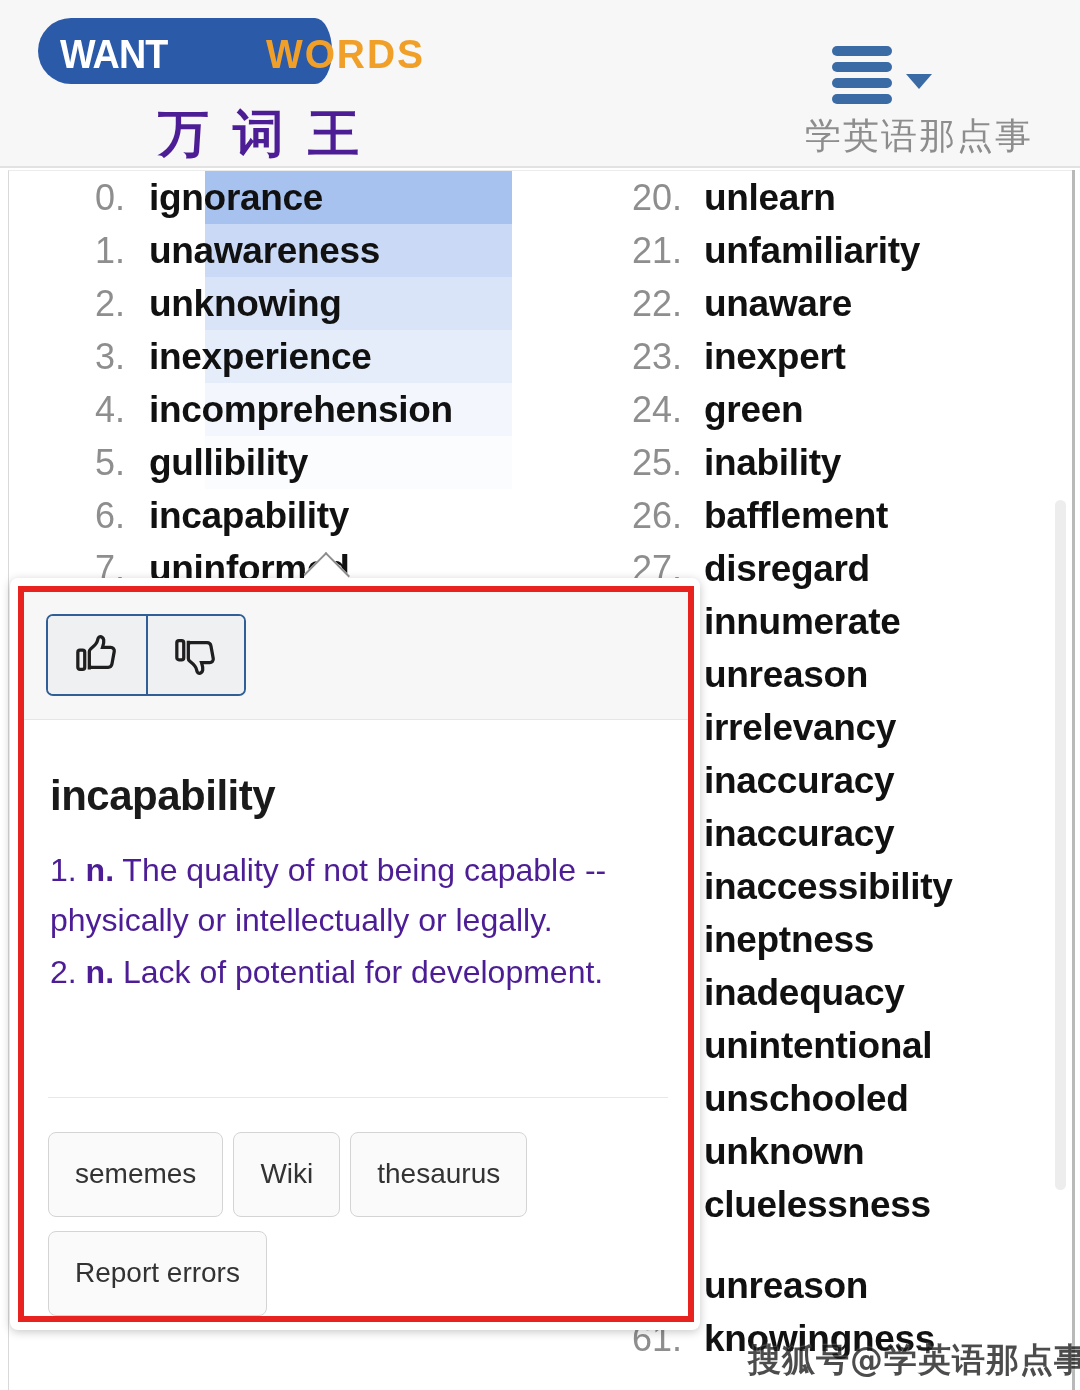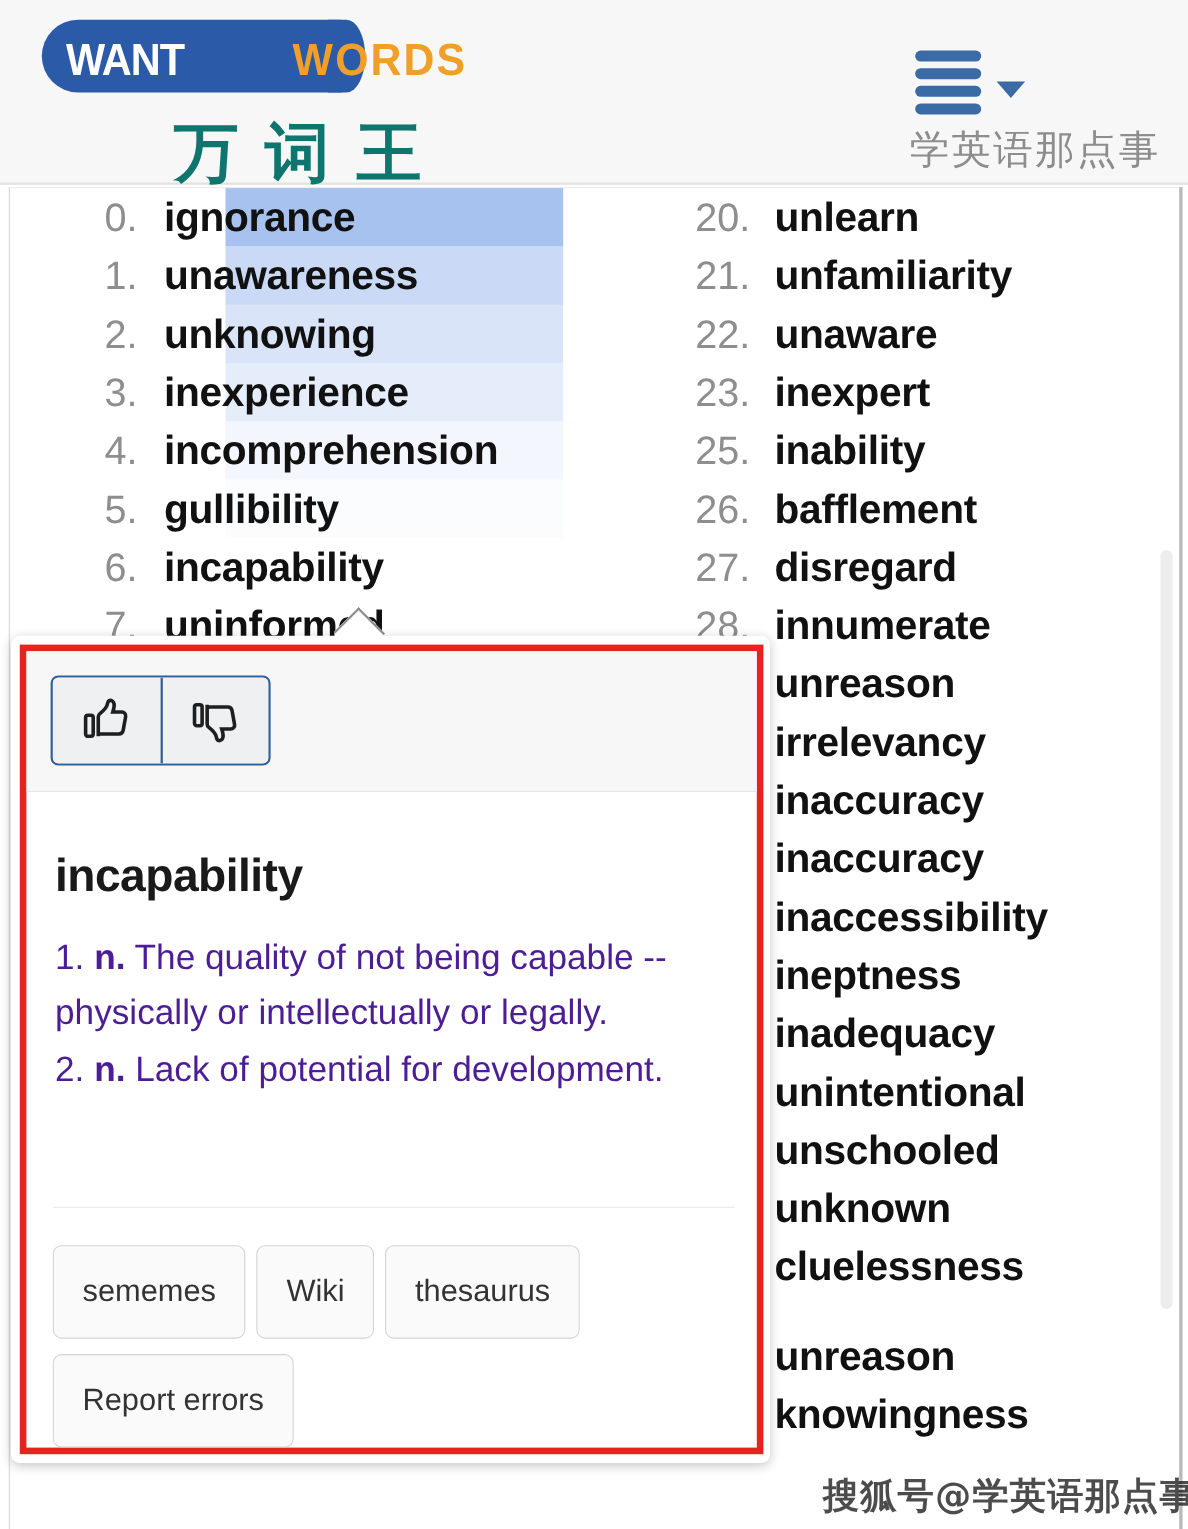--- a/index.html
+++ b/index.html
@@ -34,34 +34,34 @@
     letter-spacing:-1px; font-family:"Liberation Sans", sans-serif;
     font-stretch:condensed; transform:scaleX(0.92); transform-origin:left center;
   }
   .logo-words{
     position:absolute; left:228px; top:19px;
     font-size:41px; font-weight:bold; color:#f0a029;
     letter-spacing:2px; transform:scaleX(0.95); transform-origin:left center;
   }
   .logo-cn{
     position:absolute; left:120px; top:88px;
-    font-size:59px; font-weight:bold; color:#0f766e;
+    font-size:51px; font-weight:bold; color:#4c1d95;
     letter-spacing:24px;
     font-family:"DejaVu Sans", sans-serif;
   }
 
   .menu-btn{ position:absolute; left:832px; top:46px; width:66px; height:60px; }
   .menu-bar{ width:60px; height:10px; background:#3a6ba5; border-radius:5px; margin-bottom:6px; }
   .menu-caret{
     position:absolute; left:74px; top:28px;
     width:0;height:0;border-left:13px solid transparent;border-right:13px solid transparent;
     border-top:15px solid #3a6ba5;
   }
   .brand-cn{
-    position:absolute; left:805px; top:112px; width:250px; text-align:right;
+    position:absolute; left:805px; top:112px; width:250px; text-align:left;
     font-size:36px; color:#8d8d8d; letter-spacing:2px;
     font-family:"DejaVu Sans", sans-serif;
   }
 
   
   .results{
     position:absolute; left:8px; top:170px; width:1064px; height:1220px;
     background:#ffffff;
     border-left:1px solid #d9d9d9; border-top:1px solid #ececec;
     overflow:hidden;
@@ -207,20 +207,21 @@
         <div class="row"><span class="idx">6.</span><span class="word">incapability</span></div>
         <div class="row"><span class="idx">7.</span><span class="word">uninformed</span></div>
         <div class="row" style="height: 390px;"></div>
         <div class="row"><span class="idx">41.</span><span class="word">mislead</span></div>
       </div>
     <div class="col col-right" id="col-right">
         <div class="row"><span class="idx">20.</span><span class="word">unlearn</span></div>
         <div class="row"><span class="idx">21.</span><span class="word">unfamiliarity</span></div>
         <div class="row"><span class="idx">22.</span><span class="word">unaware</span></div>
         <div class="row"><span class="idx">23.</span><span class="word">inexpert</span></div>
+        <div class="row"><span class="idx">24.</span><span class="word">green</span></div>
         <div class="row"><span class="idx">25.</span><span class="word">inability</span></div>
         <div class="row"><span class="idx">26.</span><span class="word">bafflement</span></div>
         <div class="row"><span class="idx">27.</span><span class="word">disregard</span></div>
         <div class="row"><span class="idx">28.</span><span class="word">innumerate</span></div>
         <div class="row"><span class="idx">29.</span><span class="word">unreason</span></div>
         <div class="row"><span class="idx">30.</span><span class="word">irrelevancy</span></div>
         <div class="row"><span class="idx">31.</span><span class="word">inaccuracy</span></div>
         <div class="row"><span class="idx">32.</span><span class="word">inaccuracy</span></div>
         <div class="row"><span class="idx">33.</span><span class="word">inaccessibility</span></div>
         <div class="row"><span class="idx">34.</span><span class="word">ineptness</span></div>

